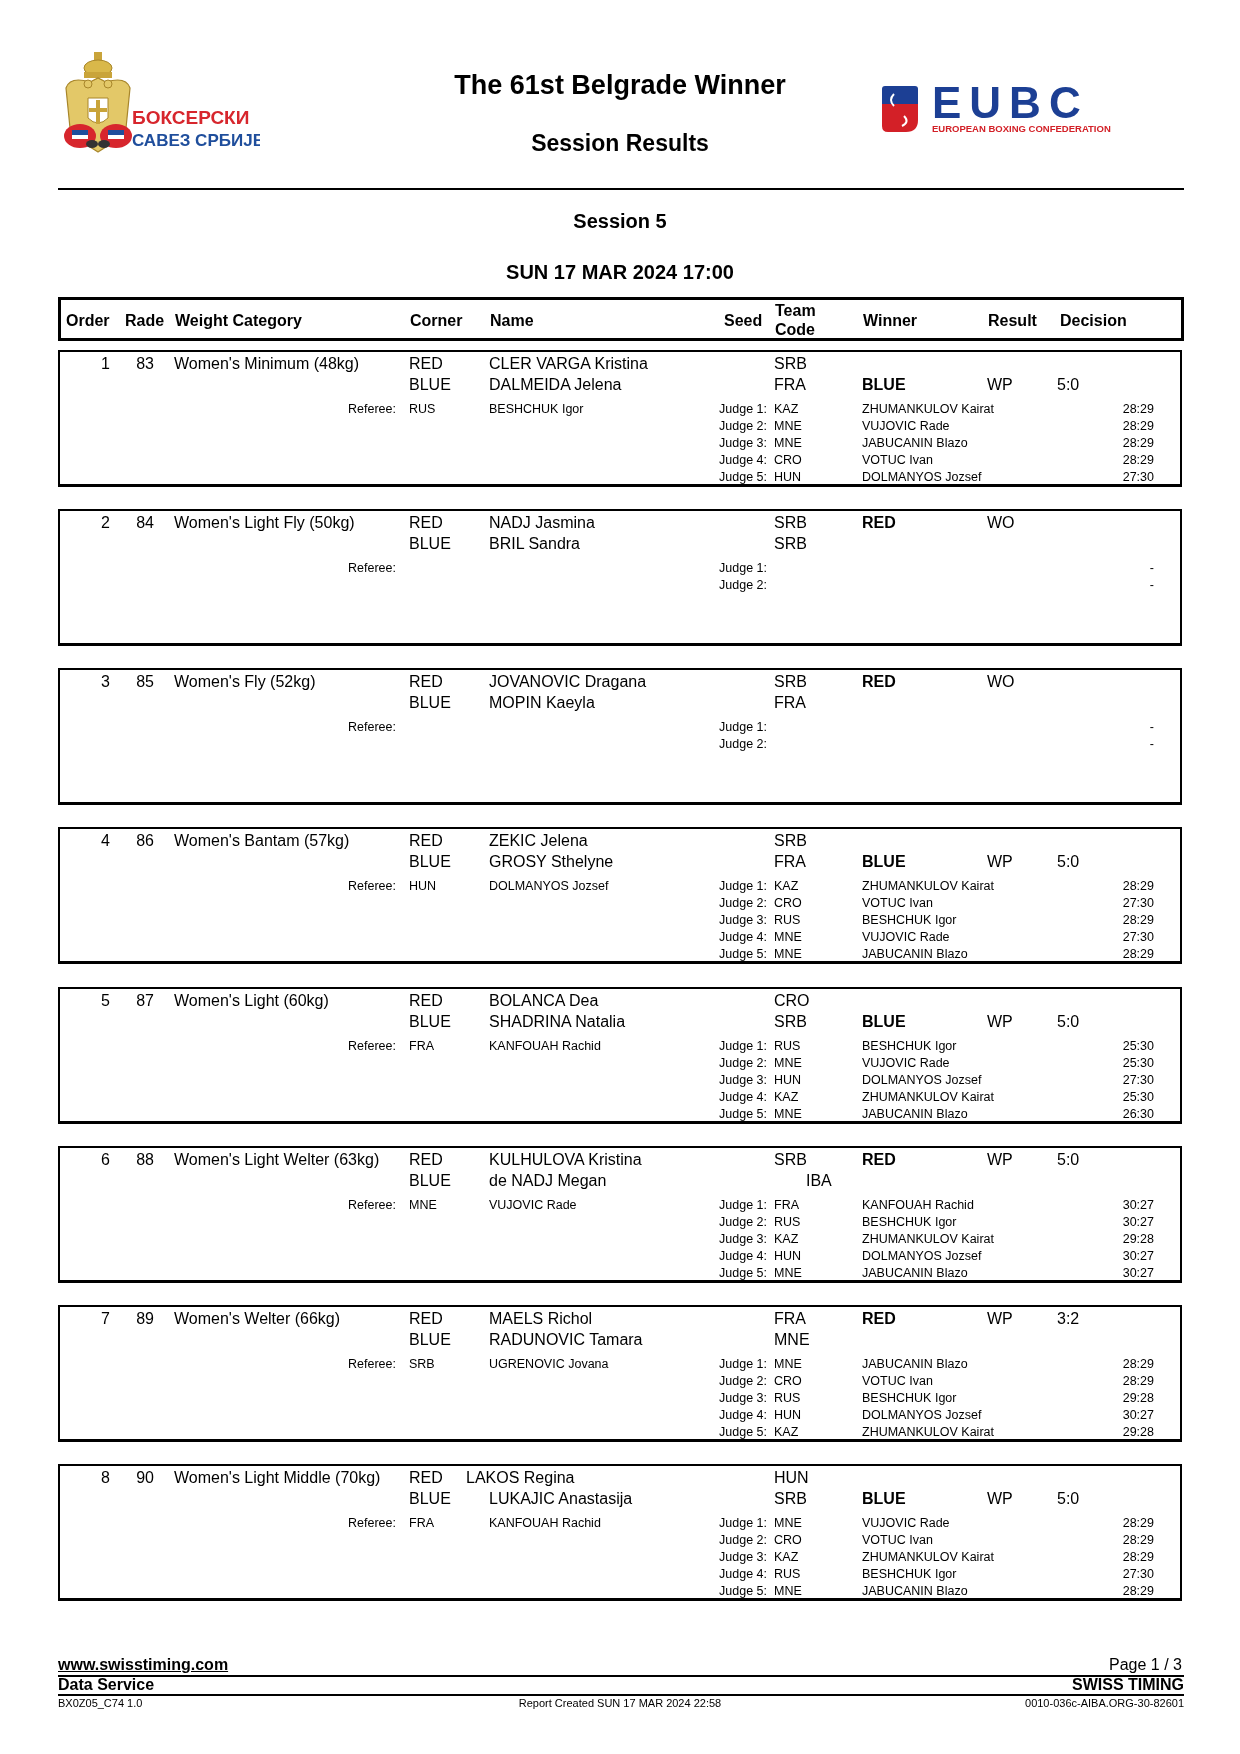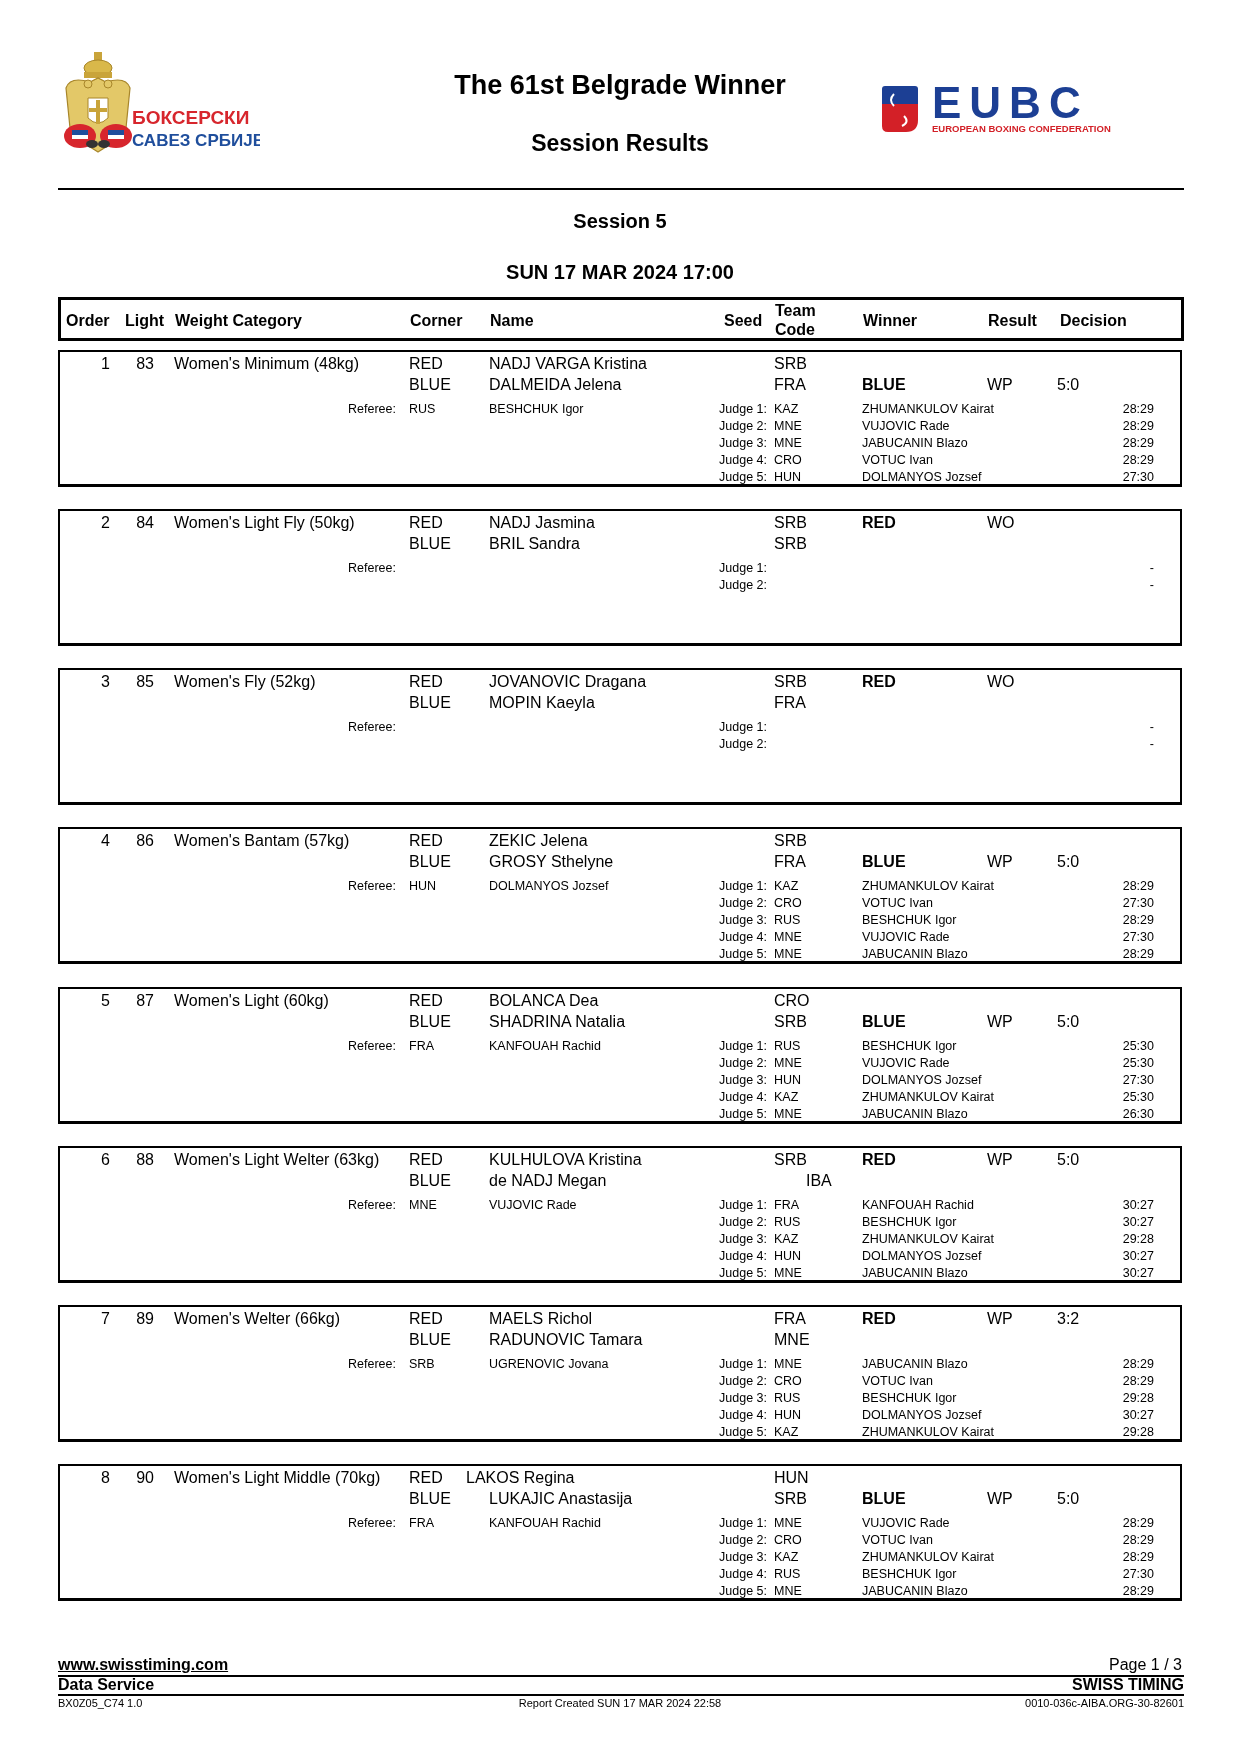--- a/index.html
+++ b/index.html
@@ -94,42 +94,42 @@
   </svg>
 </div>
 
 <div class="abs hdr-rule"></div>
 
 <div class="abs title t3">Session 5</div>
 <div class="abs title t4">SUN 17 MAR 2024  17:00</div>
 
 <div class="abs colhead">
   <span style="left:5px">Order</span>
-  <span style="left:64px">Light</span>
+  <span style="left:64px">Rade</span>
   <span style="left:114px">Weight Category</span>
   <span style="left:349px">Corner</span>
   <span style="left:429px">Name</span>
   <span style="left:663px">Seed</span>
   <span class="team" style="left:714px">
     <span style="position:static;display:block">Team</span>
     <span style="position:static;display:block">Code</span>
   </span>
   <span style="left:802px">Winner</span>
   <span style="left:927px">Result</span>
   <span style="left:999px">Decision</span>
 </div>
 
 <div id="bouts">
     <div class="abs bout" style="top: 350px;">
       <span class="f r1 right" style="left:0;width:50px">1</span>
       <span class="f r1 right" style="left:50px;width:44px">83</span>
       <span class="f r1" style="left:114px">Women's Minimum (48kg)</span>
       <span class="f r1" style="left:349px">RED</span>
       <span class="f r2" style="left:349px">BLUE</span>
-      <span class="f r1" style="left:429px">NADJ VARGA Kristina</span>
+      <span class="f r1" style="left:429px">CLER VARGA Kristina</span>
       <span class="f r2" style="left:429px">DALMEIDA Jelena</span>
       <span class="f r1" style="left:714px">SRB</span>
       <span class="f r2" style="left:714px">FRA</span>
       <span class="f r2 bold" style="left:802px">BLUE</span>
       <span class="f r2" style="left:927px">WP</span>
       <span class="f r2" style="left:997px">5:0</span>
       <span class="sm right" style="left:230px;width:106px;top:50px">Referee:</span>
       <span class="sm" style="left:349px;top:50px">RUS</span>
       <span class="sm" style="left:429px;top:50px">BESHCHUK Igor</span>
       <span class="sm right" style="left:620px;width:87px;top:50px">Judge 1:</span>

